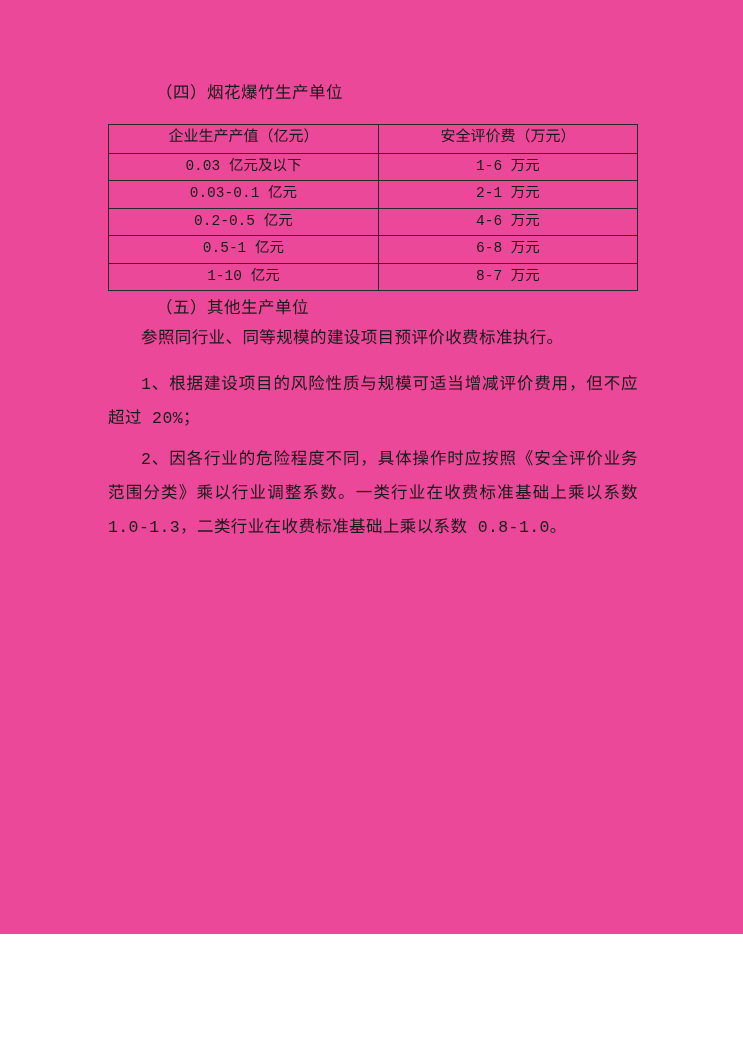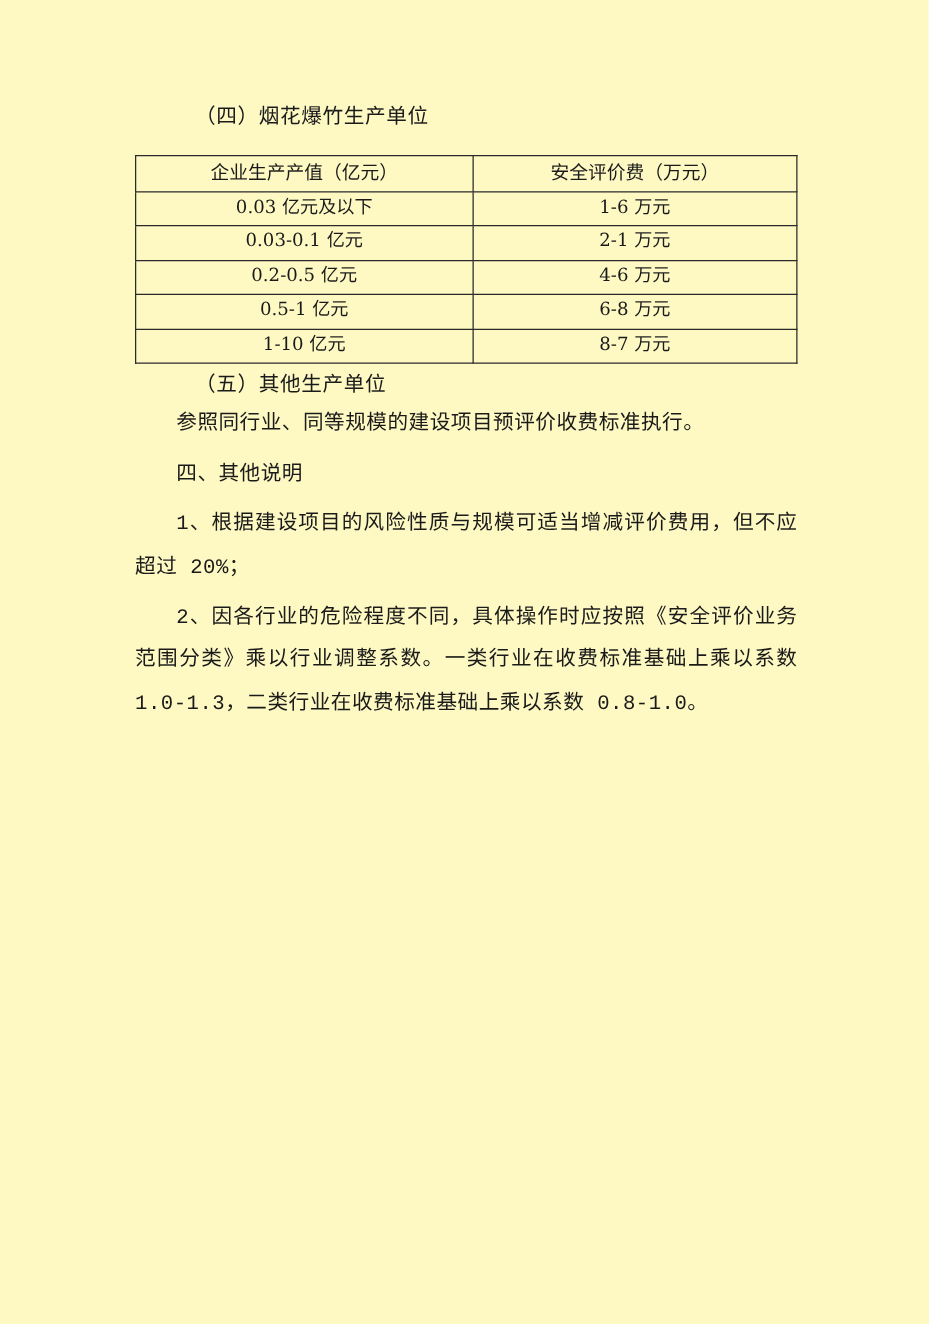--- a/index.html
+++ b/index.html
@@ -13,22 +13,22 @@
     position: relative;
     font-family: "DejaVu Serif", "Liberation Serif", serif;
     color: #1a1a1a;
     overflow: hidden;
   }
   .page {
     position: absolute;
     left: 0;
     top: 0;
     width: 743px;
-    height: 1059px;
-    background: #fef9c3;
+    height: 934px;
+    background: #ec4899;
   }
   .content {
     position: absolute;
     left: 108px;
     top: 80px;
     width: 530px;
   }
   .heading {
     font-size: 16.5px;
     letter-spacing: 0.5px;
@@ -47,20 +47,21 @@
     margin: 0 0 4px 0;
     table-layout: fixed;
   }
   table.fee-table td, table.fee-table th {
     border: 1px solid #2a2a2a;
     text-align: center;
     font-size: 14.5px;
     font-weight: normal;
     padding: 3px 2px 4px 2px;
     line-height: 1.35;
+    font-family: Liberation Mono, monospace;
   }
   table.fee-table th {
     font-size: 15px;
   }
   .col-a { width: 51%; }
   .col-b { width: 49%; }
   .para {
     font-size: 16.5px;
     line-height: 2.08;
     margin: 0;
@@ -125,21 +126,20 @@
         </tr>
       </tbody>
     </table>
 
     <p class="heading tight lead-after-table">（五）其他生产单位</p>
 
     <p class="para">参照同行业、同等规模的建设项目预评价收费标准执行。</p>
 
     <div class="section-gap"></div>
 
-    <p class="sec-title">四、其他说明</p>
 
     <div class="section-gap"></div>
 
     <p class="para">1、根据建设项目的风险性质与规模可适当增减评价费用，但不应超过 20%；</p>
 
     <div class="section-gap"></div>
 
     <p class="para">2、因各行业的危险程度不同，具体操作时应按照《安全评价业务范围分类》乘以行业调整系数。一类行业在收费标准基础上乘以系数 1.0-1.3，二类行业在收费标准基础上乘以系数 0.8-1.0。</p>
 
   </div>

